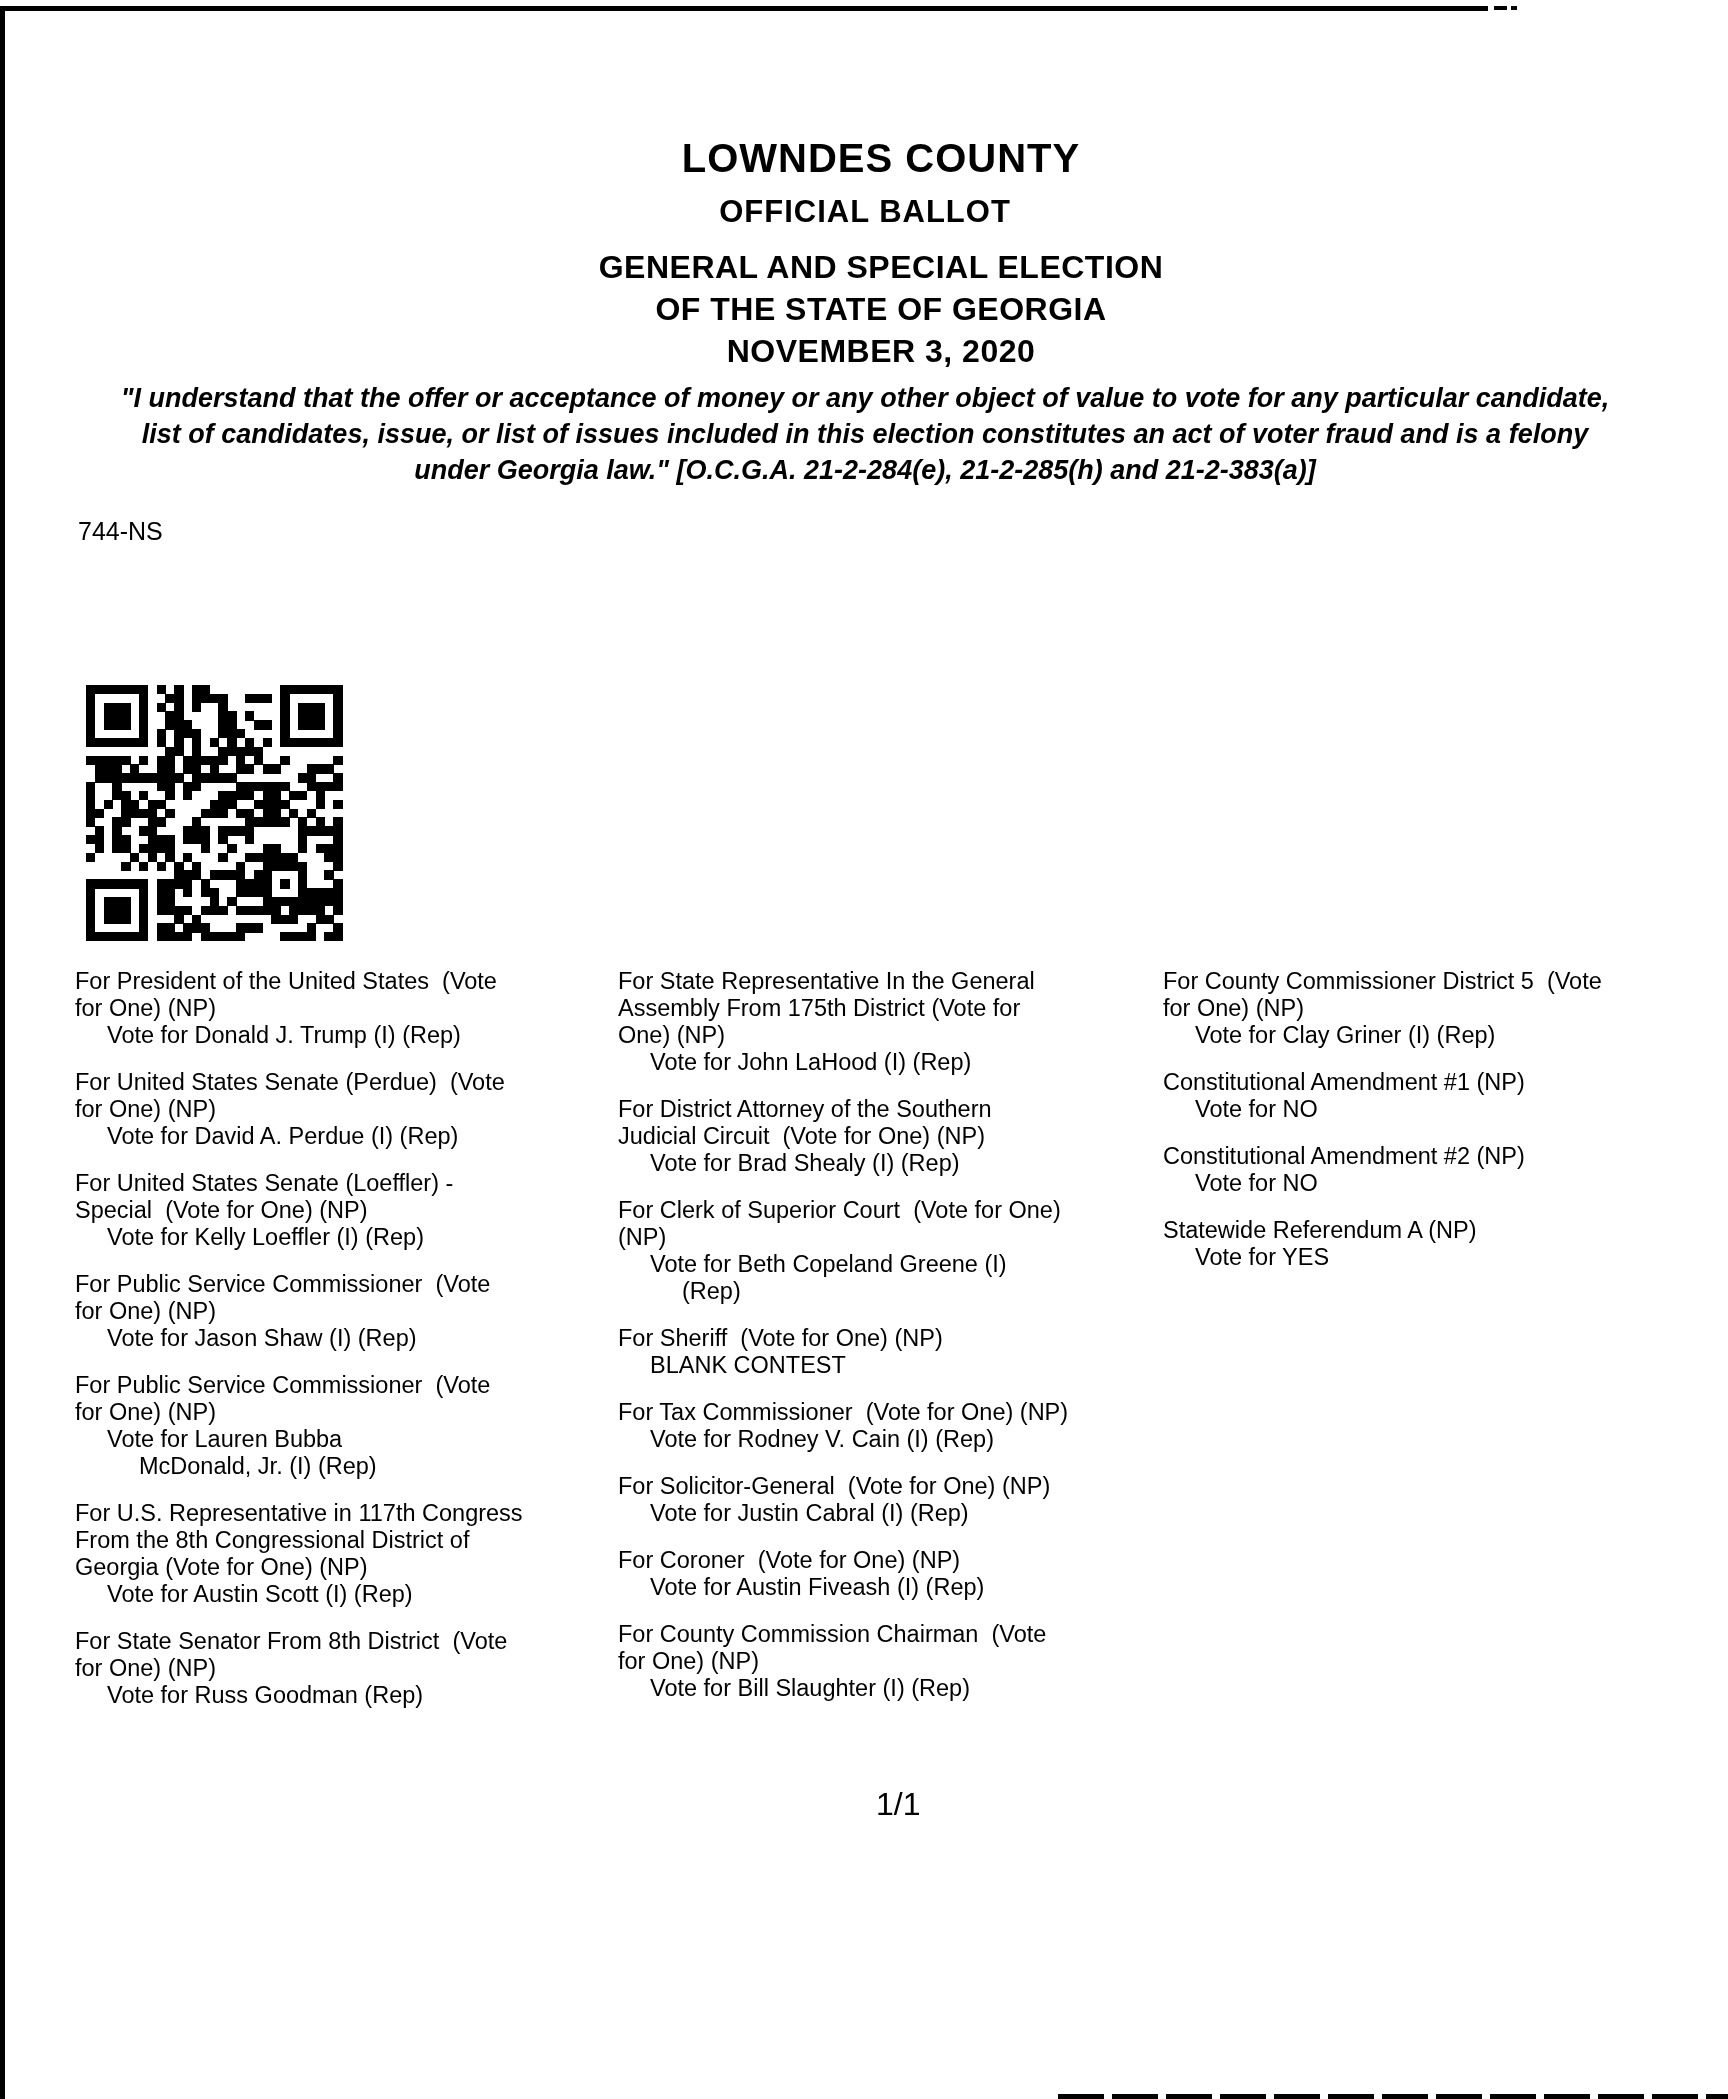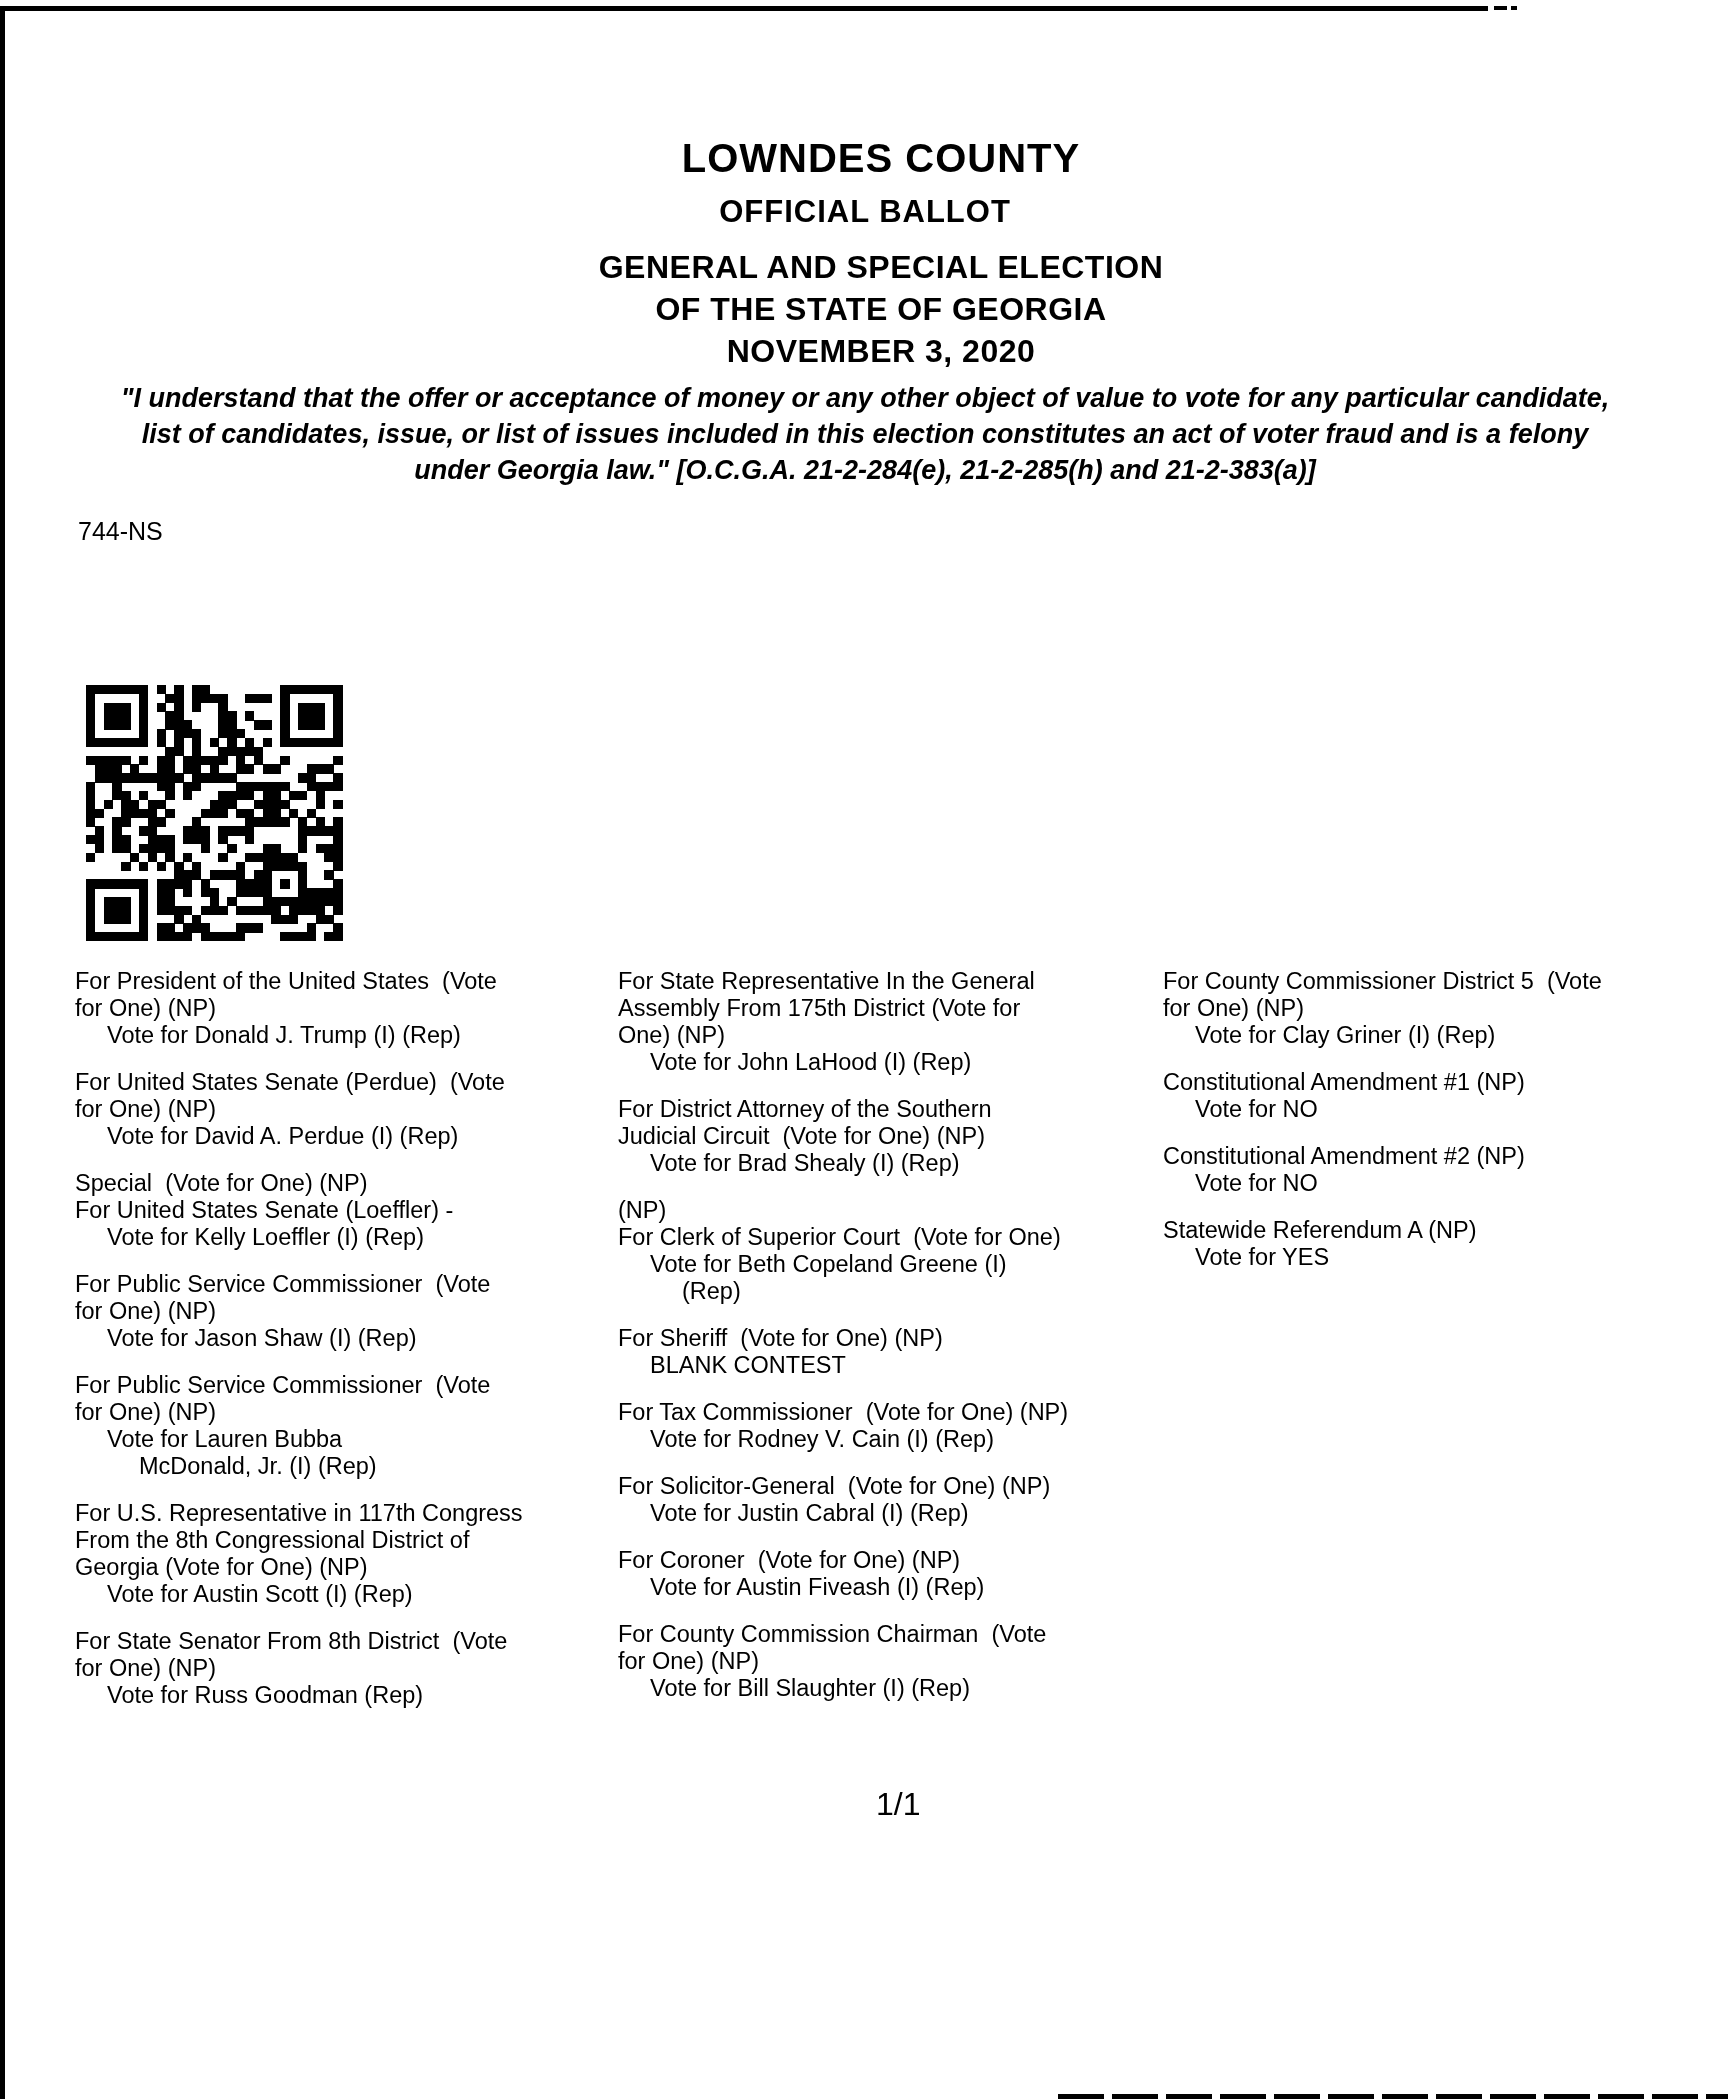--- a/index.html
+++ b/index.html
@@ -526,22 +526,22 @@
         <div class="t-line">For President of the United States  (Vote</div>
         <div class="t-line">for One) (NP)</div>
         <div class="v-line lvl1">Vote for Donald J. Trump (I) (Rep)</div>
       </div>
       <div class="contest">
         <div class="t-line">For United States Senate (Perdue)  (Vote</div>
         <div class="t-line">for One) (NP)</div>
         <div class="v-line lvl1">Vote for David A. Perdue (I) (Rep)</div>
       </div>
       <div class="contest">
+        <div class="t-line">For United States Senate (Loeffler) -</div>
         <div class="t-line">Special  (Vote for One) (NP)</div>
-        <div class="t-line">For United States Senate (Loeffler) -</div>
         <div class="v-line lvl1">Vote for Kelly Loeffler (I) (Rep)</div>
       </div>
       <div class="contest">
         <div class="t-line">For Public Service Commissioner  (Vote</div>
         <div class="t-line">for One) (NP)</div>
         <div class="v-line lvl1">Vote for Jason Shaw (I) (Rep)</div>
       </div>
       <div class="contest">
         <div class="t-line">For Public Service Commissioner  (Vote</div>
         <div class="t-line">for One) (NP)</div>
@@ -566,22 +566,22 @@
         <div class="t-line">Assembly From 175th District (Vote for</div>
         <div class="t-line">One) (NP)</div>
         <div class="v-line lvl1">Vote for John LaHood (I) (Rep)</div>
       </div>
       <div class="contest">
         <div class="t-line">For District Attorney of the Southern</div>
         <div class="t-line">Judicial Circuit  (Vote for One) (NP)</div>
         <div class="v-line lvl1">Vote for Brad Shealy (I) (Rep)</div>
       </div>
       <div class="contest">
+        <div class="t-line">For Clerk of Superior Court  (Vote for One)</div>
         <div class="t-line">(NP)</div>
-        <div class="t-line">For Clerk of Superior Court  (Vote for One)</div>
         <div class="v-line lvl1">Vote for Beth Copeland Greene (I)</div>
         <div class="v-line lvl2">(Rep)</div>
       </div>
       <div class="contest">
         <div class="t-line">For Sheriff  (Vote for One) (NP)</div>
         <div class="v-line lvl1">BLANK CONTEST</div>
       </div>
       <div class="contest">
         <div class="t-line">For Tax Commissioner  (Vote for One) (NP)</div>
         <div class="v-line lvl1">Vote for Rodney V. Cain (I) (Rep)</div>

